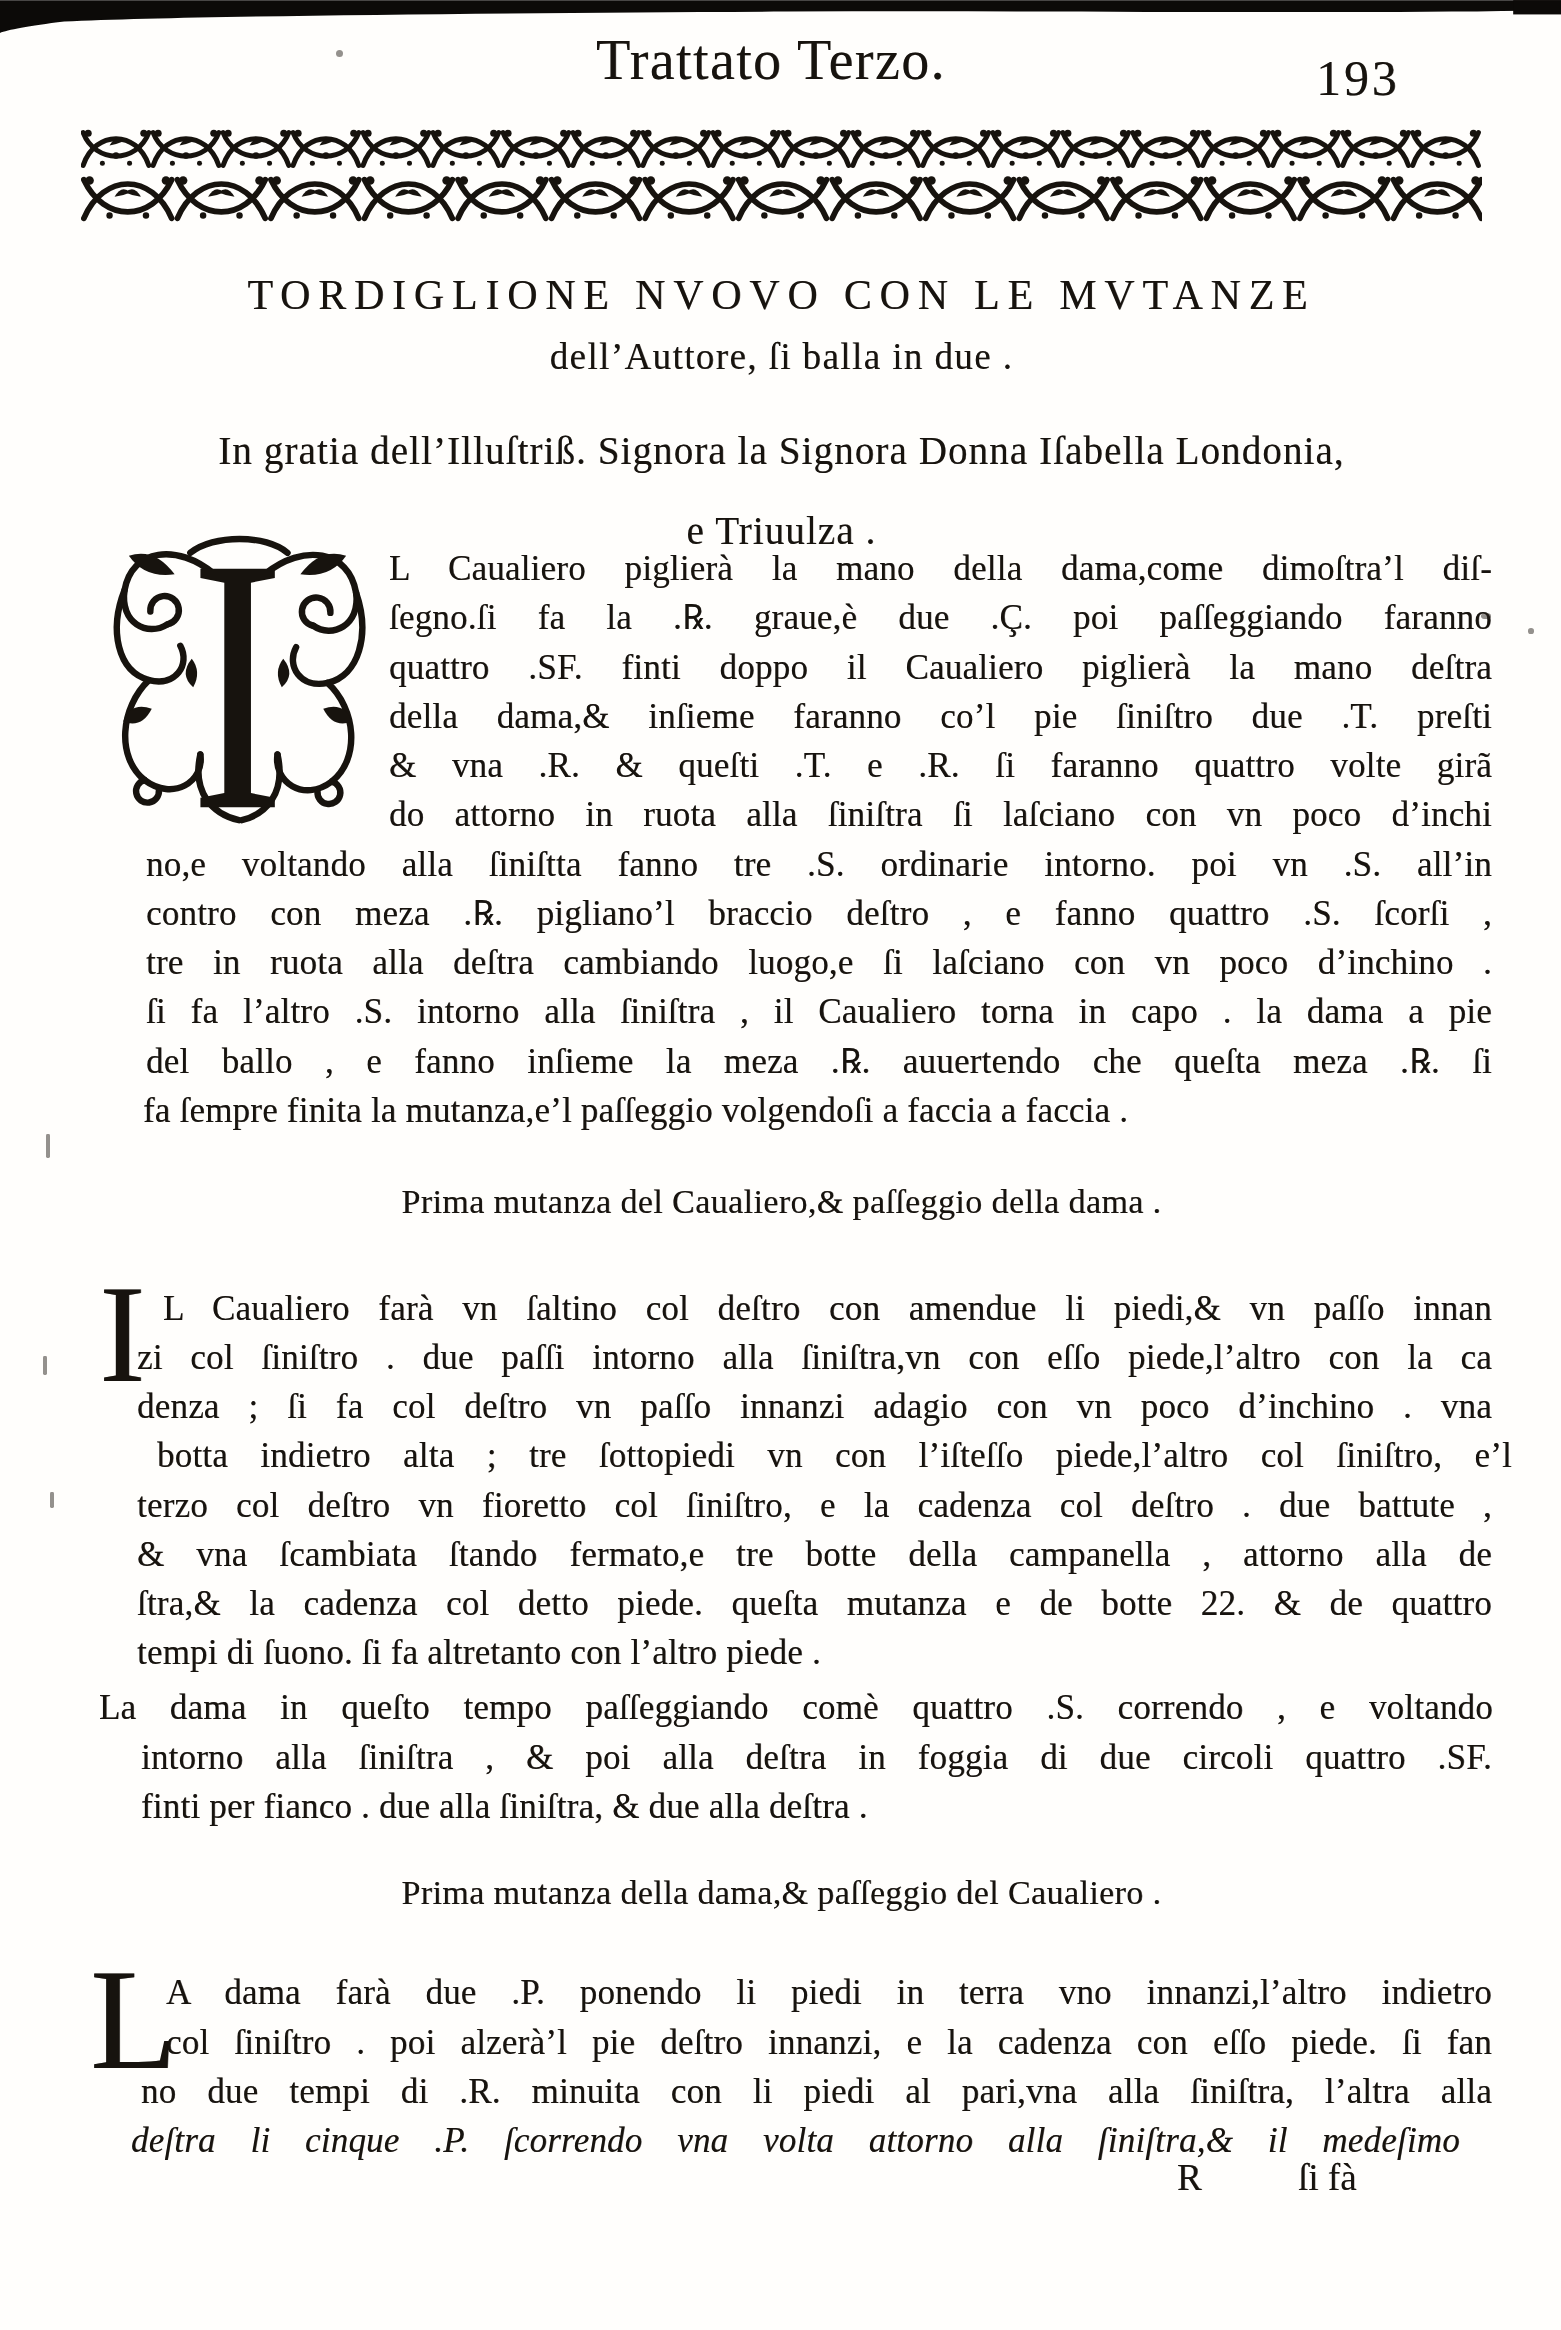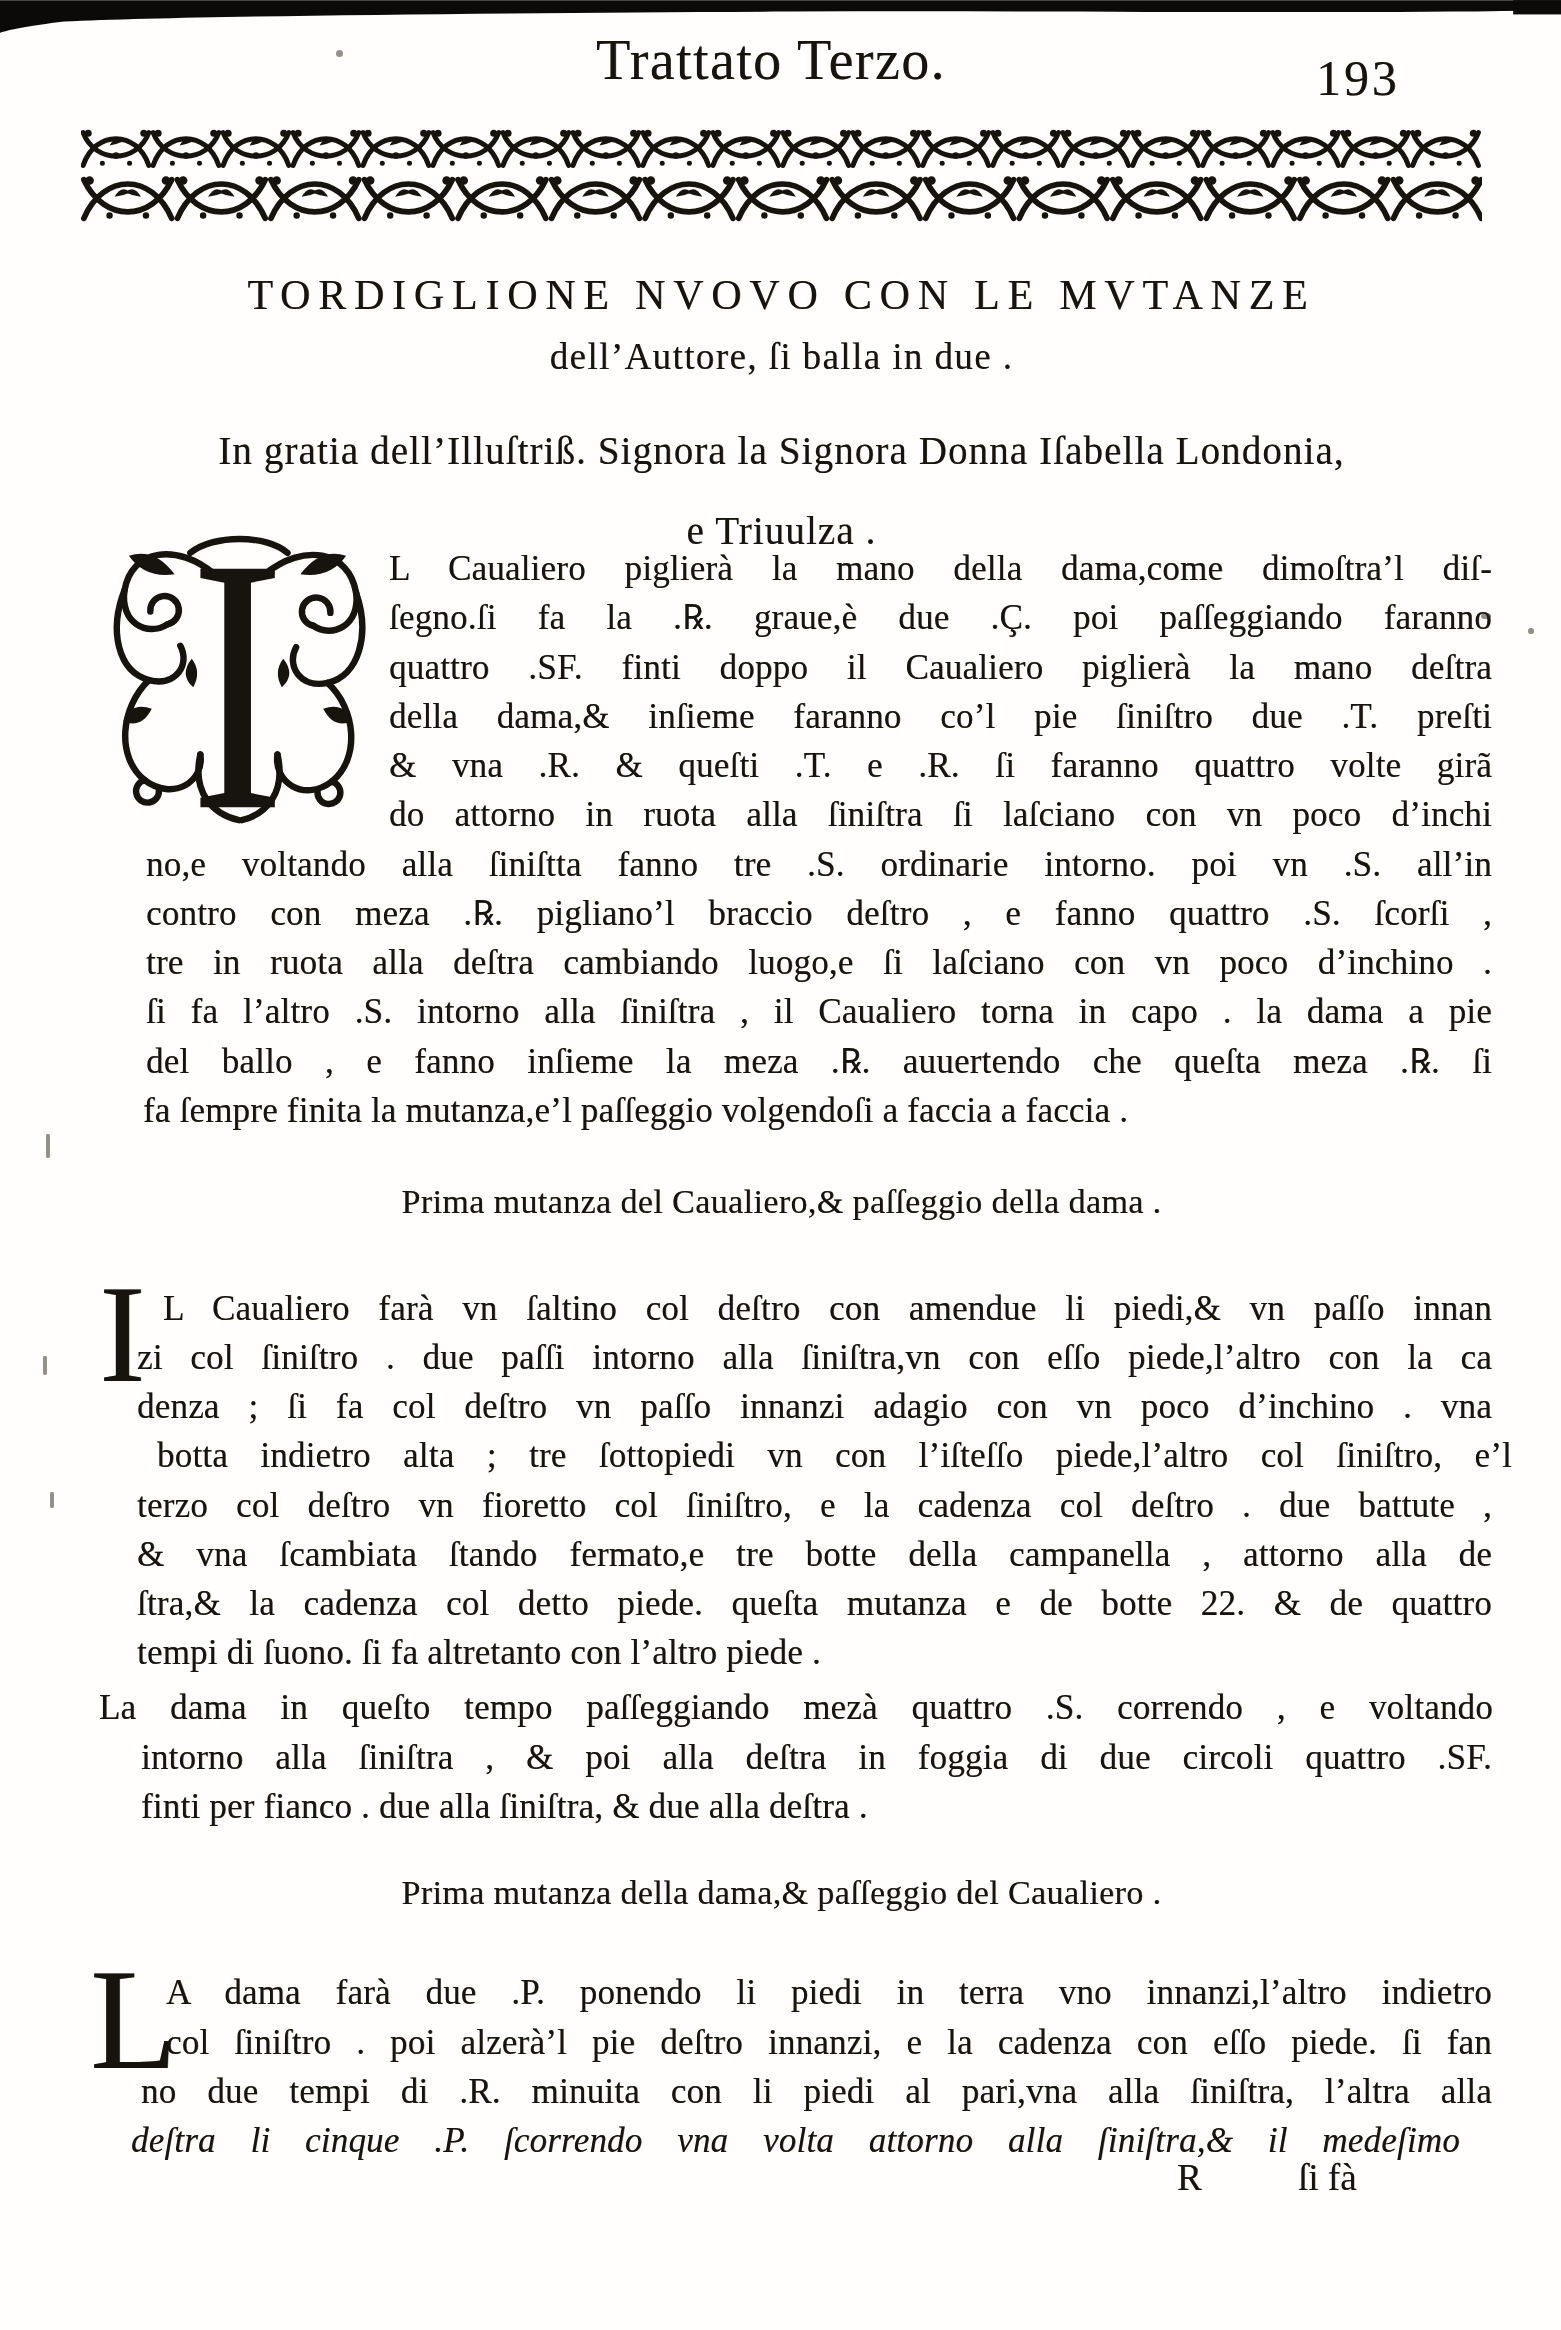--- a/index.html
+++ b/index.html
@@ -166,21 +166,21 @@
   <div class="dropcap ink" style="left:99px;top:1279px;font-size:140px;">I</div>
   <div class="line ink" style="left:163px;top:1284px;width:1329px;">L   Caualiero farà vn ſaltino col deſtro con amendue li piedi,&amp; vn paſſo innan</div>
   <div class="line ink" style="left:137px;top:1333px;width:1355px;">zi col ſiniſtro .  due paſſi intorno alla ſiniſtra,vn con eſſo piede,l’altro con la ca</div>
   <div class="line ink" style="left:137px;top:1382px;width:1355px;">denza ; ſi fa col deſtro vn paſſo innanzi adagio con  vn poco d’inchino .  vna</div>
   <div class="line ink" style="left:145px;top:1431px;width:1355px;margin-left:12px;">botta indietro alta ; tre ſottopiedi vn con l’iſteſſo piede,l’altro col ſiniſtro, e’l</div>
   <div class="line ink" style="left:137px;top:1481px;width:1355px;">terzo col deſtro vn fioretto col ſiniſtro, e la cadenza col  deſtro .  due battute ,</div>
   <div class="line ink" style="left:137px;top:1530px;width:1355px;">&amp; vna ſcambiata ſtando fermato,e tre botte della campanella , attorno alla de</div>
   <div class="line ink" style="left:137px;top:1579px;width:1355px;">ſtra,&amp; la cadenza col detto piede. queſta mutanza e de botte 22. &amp; de quattro</div>
   <div class="line short ink" style="left:137px;top:1628px;width:1355px;">tempi di ſuono. ſi fa altretanto con l’altro piede .</div>
 
-  <div class="line ink" style="left:99px;top:1683px;width:1394px;">La dama in queſto tempo paſſeggiando mezà quattro   .S.   correndo , e  voltando</div>
+  <div class="line ink" style="left:99px;top:1683px;width:1394px;">La dama in queſto tempo paſſeggiando comè quattro   .S.   correndo , e  voltando</div>
   <div class="line ink" style="left:141px;top:1733px;width:1351px;">intorno alla ſiniſtra , &amp;  poi alla  deſtra in foggia di due circoli  quattro  .SF.</div>
   <div class="line short ink" style="left:141px;top:1782px;width:1351px;">finti per fianco . due alla ſiniſtra, &amp; due alla deſtra .</div>
 
   <div class="abs heading ink centered" style="left:64px;top:1873px;width:1435px;">Prima mutanza della dama,&amp; paſſeggio del Caualiero .</div>
 
   <div class="dropcap ink" style="left:90px;top:1965px;font-size:143px;">L</div>
   <div class="line ink" style="left:166px;top:1968px;width:1326px;">A   dama farà due   .P.   ponendo li piedi in terra vno innanzi,l’altro indietro</div>
   <div class="line ink" style="left:166px;top:2018px;width:1326px;">col ſiniſtro . poi alzerà’l pie deſtro innanzi, e la cadenza con eſſo piede. ſi fan</div>
   <div class="line ink" style="left:141px;top:2067px;width:1351px;">no due tempi di   .R.   minuita con li piedi al pari,vna alla ſiniſtra, l’altra  alla</div>
   <div class="line ink" style="left:131px;top:2116px;width:1329px;font-style:italic;">deſtra li cinque   .P.   ſcorrendo vna volta attorno alla ſiniſtra,&amp; il medeſimo</div>

